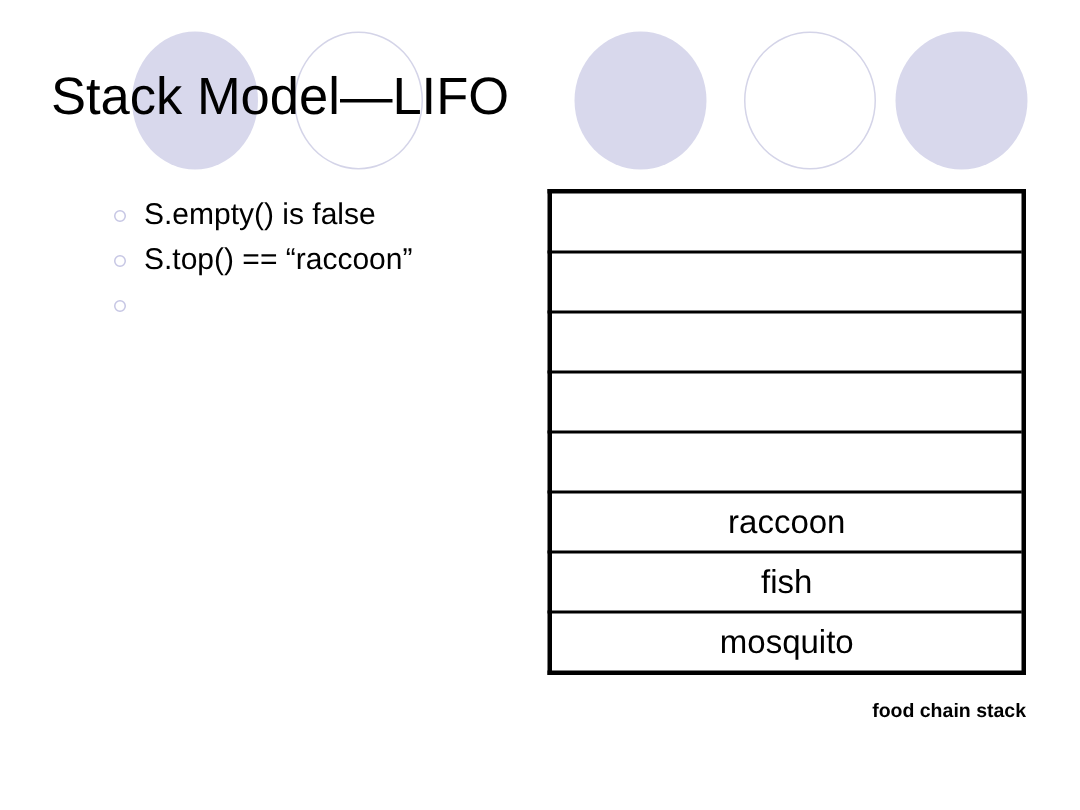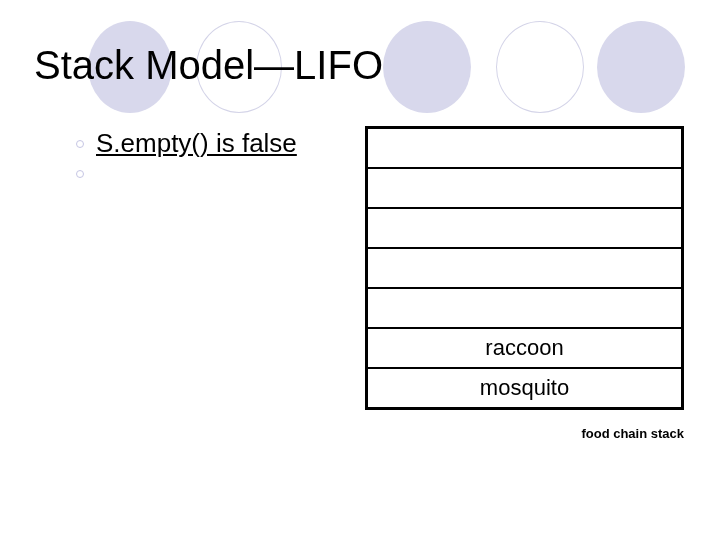--- a/index.html
+++ b/index.html
@@ -35,21 +35,21 @@
   #circle-2 { left: 196px; top: 21px; width: 86px; height: 92px; }
   #circle-3 { left: 383px; top: 21px; width: 88px; height: 92px; }
   #circle-4 { left: 496px; top: 21px; width: 88px; height: 92px; }
   #circle-5 { left: 597px; top: 21px; width: 88px; height: 92px; }
 
   
   .slide-title {
     position: absolute;
     left: 34px;
     top: 46px;
-    font-size: 40px;
+    font-size: 35px;
     line-height: 38px;
     letter-spacing: 0px;
     white-space: nowrap;
     color: #000000;
   }
 
   
   .bullet-list {
     position: absolute;
     left: 44px;
@@ -86,24 +86,23 @@
     flex: 0 0 auto;
     margin-top: 8px;
     margin-right: 12px;
   }
   .bullet-text-l1 {
     font-size: 23px;
     line-height: 27px;
     white-space: nowrap;
   }
   .bullet-text-l2 {
-    font-size: 26px;
+    font-size: 20px;
     line-height: 23px;
     white-space: nowrap;
-    text-decoration: underline;
   }
 
   
   .stack-wrap {
     position: absolute;
     left: 365px;
     top: 126px;
     width: 319px;
   }
   .stack-table {
@@ -146,20 +145,24 @@
 <div class="slide-title">Stack Model—LIFO</div>
 
 <div class="bullet-list">
 
 
   <div class="bullet-row level-2">
     <span class="marker-l2"></span>
     <span class="bullet-text-l2">S.empty() is false</span>
   </div>
 
+  <div class="bullet-row level-2">
+    <span class="marker-l2"></span>
+    <span class="bullet-text-l2">S.top() == “raccoon”</span>
+  </div>
 
   <div class="bullet-row level-2">
     <span class="marker-l2"></span>
   </div>
 
 </div>
 
 <div class="stack-wrap">
   <table class="stack-table">
     <tbody>
@@ -175,18 +178,21 @@
       <tr>
           <td></td>
         </tr>
       <tr>
           <td></td>
         </tr>
       <tr>
           <td>raccoon</td>
         </tr>
       <tr>
+          <td>fish</td>
+        </tr>
+      <tr>
           <td>mosquito</td>
         </tr>
     </tbody>
   </table>
   <div class="stack-caption">food chain stack</div>
 </div>
 
 </body></html>

